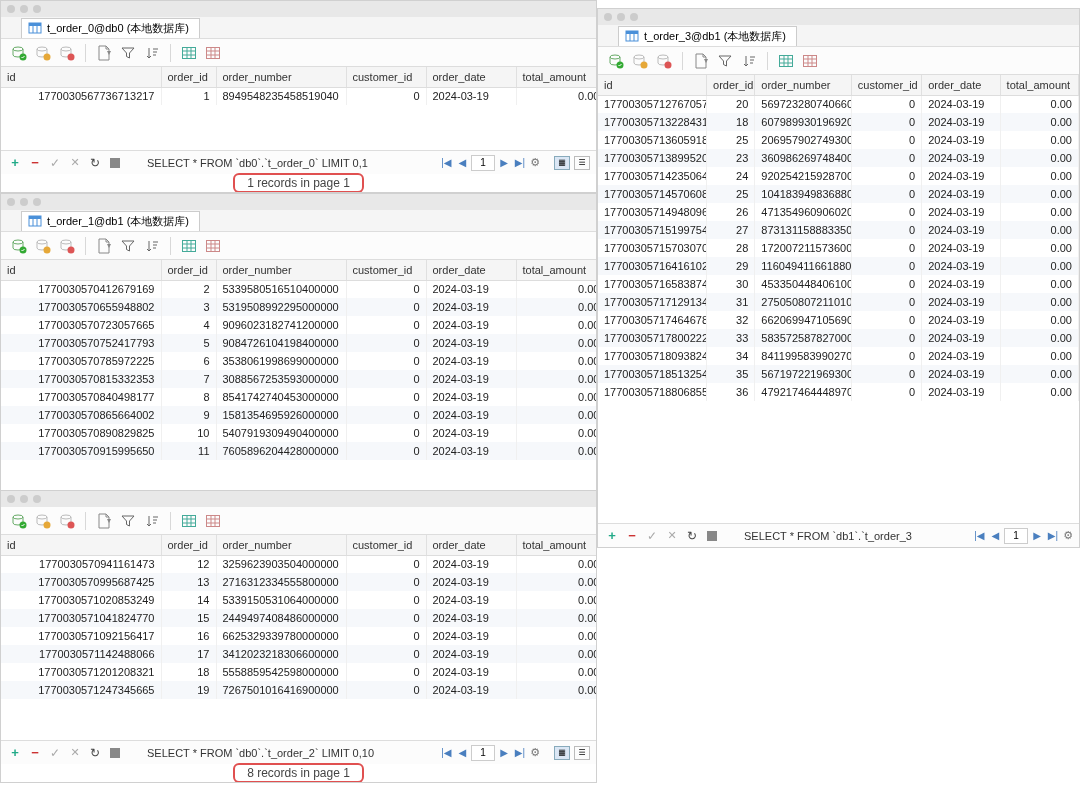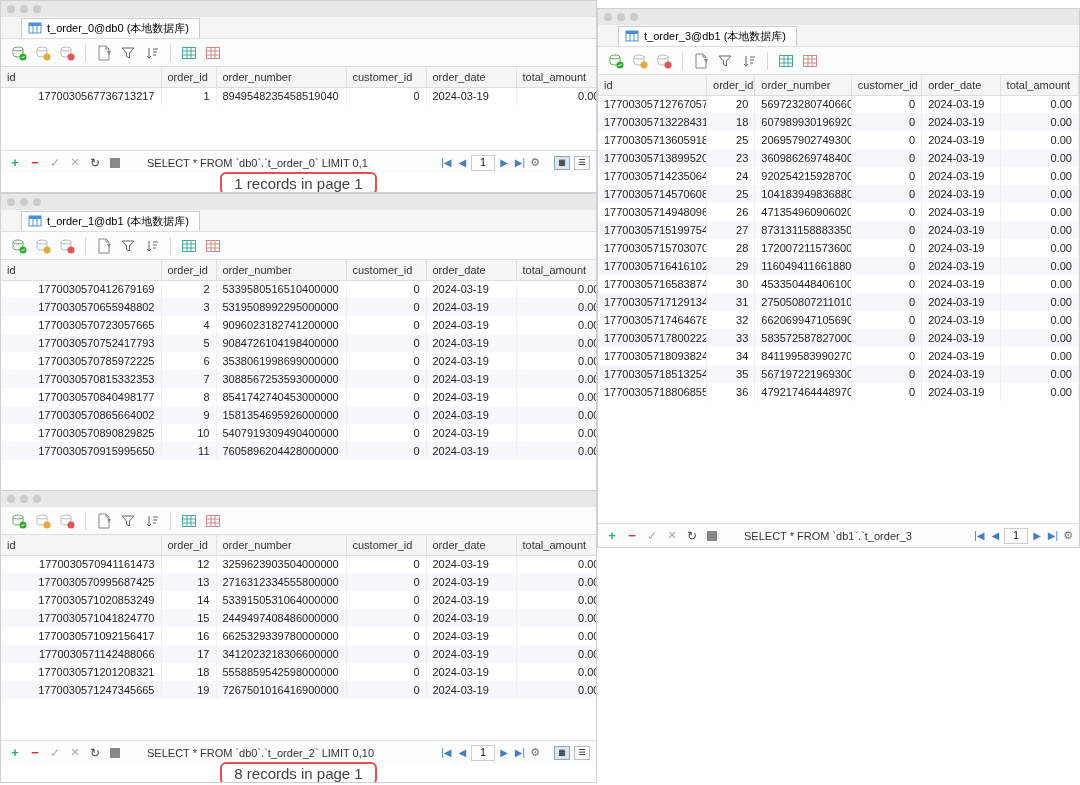--- a/index.html
+++ b/index.html
@@ -28,21 +28,21 @@
 .reload { color: #444; font-size: 12px; }
 .stop { width: 10px; height: 10px; background: #888; }
 .sql { color: #333; margin-left: 20px; flex: 0 1 auto; white-space: nowrap; overflow: hidden; }
 .spacer { flex: 1; }
 .nav { display: flex; align-items: center; gap: 3px; }
 .nav .arr { color: #4a7fbf; font-size: 10px; cursor: pointer; padding: 0 2px; }
 .nav input { width: 24px; height: 16px; border: 1px solid #ccc; text-align: center; font-size: 10px; }
 .vbtn { width: 16px; height: 14px; border: 1px solid #bbb; display: flex; align-items: center; justify-content: center; cursor: pointer; font-size: 8px; }
 .vbtn.active { background: #dbe7f5; border-color: #8ab; }
 .status { height: 18px; display: flex; justify-content: center; align-items: center; }
-.badge { border: 2px solid #e05050; border-radius: 6px; padding: 1px 12px; color: #444; font-size: 15px; }
+.badge { border: 2px solid #e05050; border-radius: 6px; padding: 1px 12px; color: #444; font-size: 12px; }
 .gear { color: #777; font-size: 11px; }
 </style>
 </head>
 <body>
 
 <div class="panel" style="left: 0px; top: 0px; width: 597px; height: 193px;">
     <div class="titlebar">
       <div class="dot"></div>
       <div class="dot"></div>
       <div class="dot"></div>

